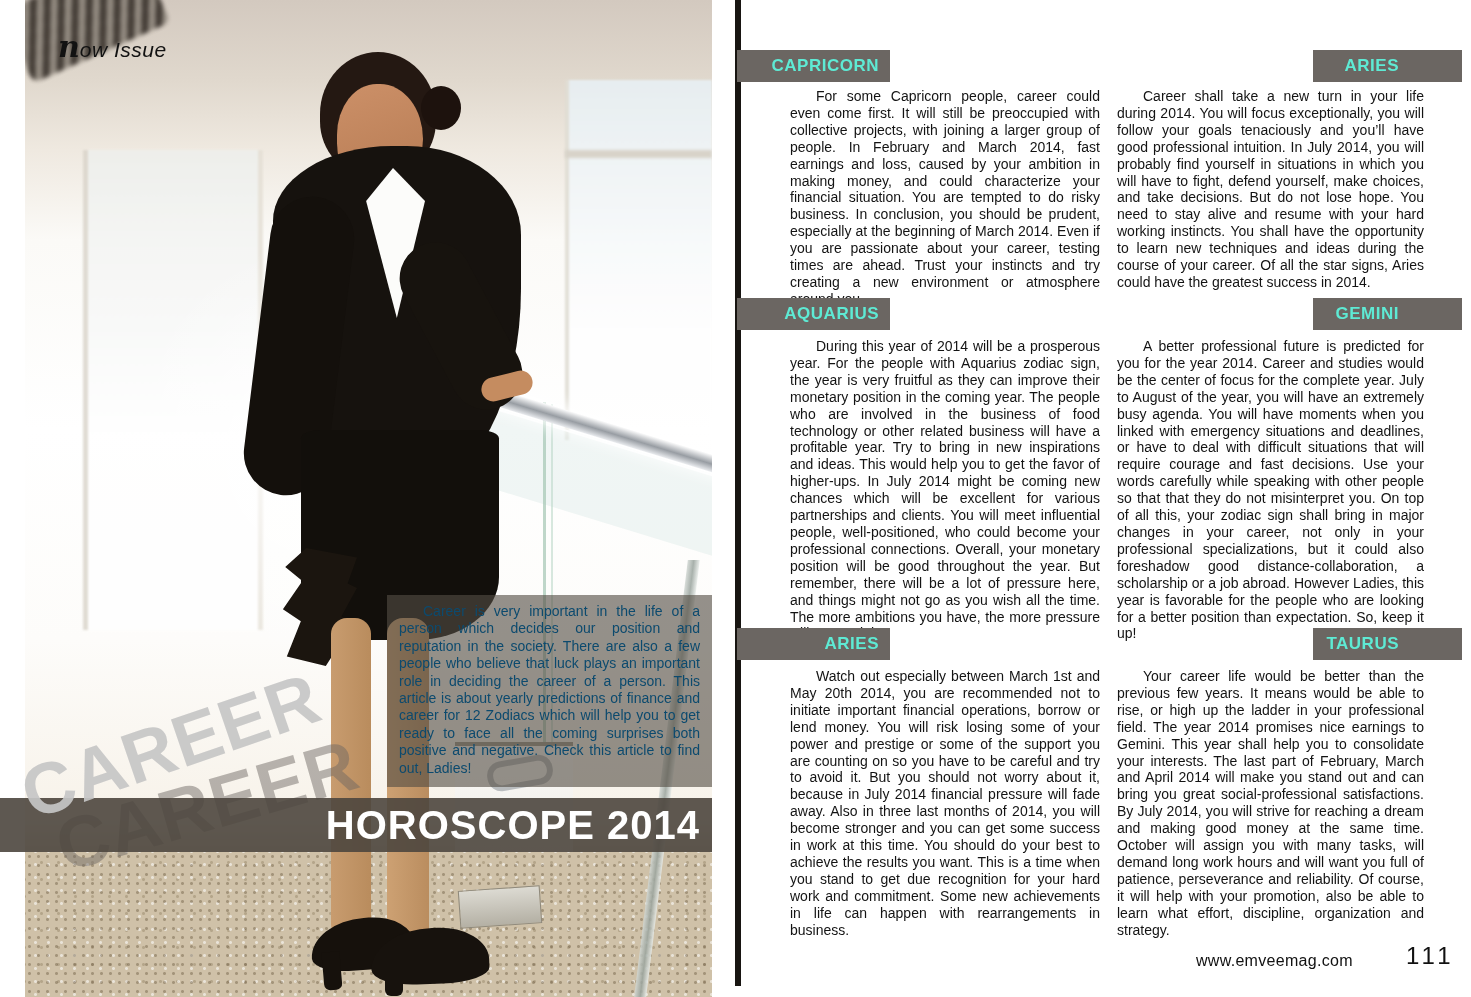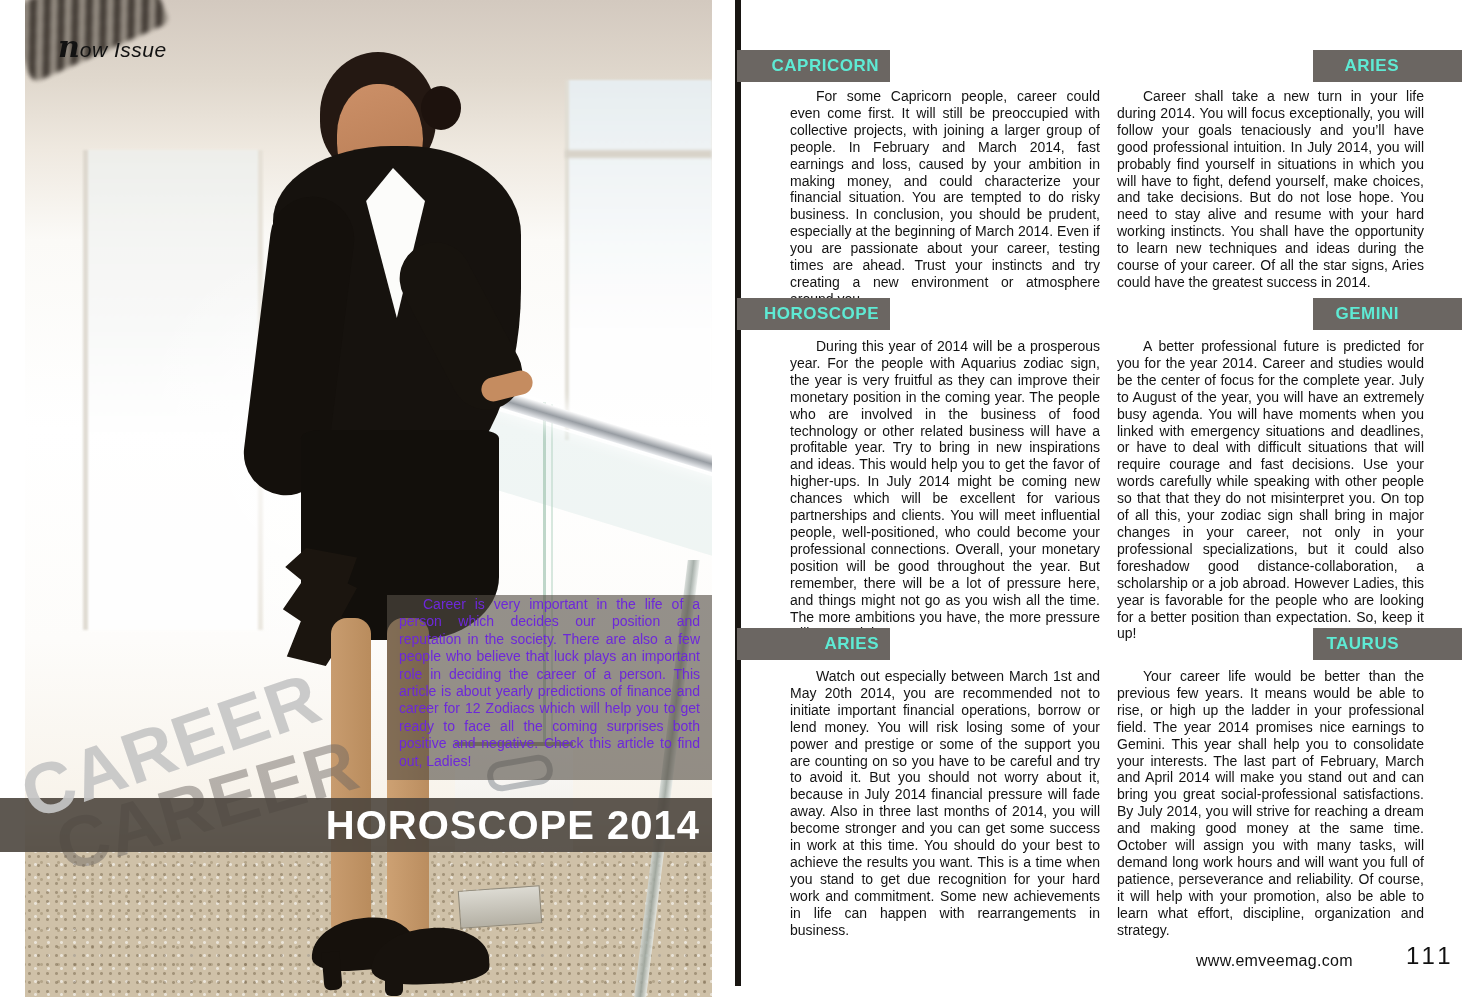--- a/index.html
+++ b/index.html
@@ -110,22 +110,22 @@
       radial-gradient(circle,rgba(120,100,70,.3) 0 1px,transparent 2px);
     background-size:9px 9px,13px 13px,17px 17px;
     background-position:0 0,4px 6px,8px 2px;
   }
   
   .now-issue{position:absolute;left:58px;top:34px;color:#121212;white-space:nowrap;}
   .now-issue .initial{font-family:"DejaVu Serif",serif;font-weight:bold;font-style:italic;font-size:30px;line-height:26px;}
   .now-issue .rest{font-style:italic;font-size:21px;font-weight:500;letter-spacing:.5px;}
   .intro-box{
     position:absolute;left:387px;top:595px;width:325px;
-    background:rgba(84,77,68,.62);color:#6d28d9;
-    padding:1px 12px 10px 12px;font-size:14px;line-height:17.4px;text-align:justify;
+    background:rgba(84,77,68,.62);color:#0c4a6e;
+    padding:8px 12px 10px 12px;font-size:14px;line-height:17.4px;text-align:justify;
   }
   .intro-box p{margin:0;text-indent:24px;}
   .title-band{
     position:absolute;left:0;top:798px;width:712px;height:54px;
     background:rgba(77,70,62,.9);z-index:2;
   }
   .title-band .title{
     display:block;text-align:right;padding-right:12px;color:#ffffff;
     font-size:40px;font-weight:900;line-height:54px;letter-spacing:1px;white-space:nowrap;
   }
@@ -228,21 +228,21 @@
   <div class="bar left-col bar-r1">CAPRICORN</div>
   <div class="body-text col-left txt-r1">
     <p>For some Capricorn people, career could even come first. It will still be preoccupied with collective projects, with joining a larger group of people. In February and March 2014, fast earnings and loss, caused by your ambition in making money, and could characterize your financial situation. You are tempted to do risky business. In conclusion, you should be prudent, especially at the beginning of March 2014. Even if you are passionate about your career, testing times are ahead. Trust your instincts and try creating a new environment or atmosphere around you.</p>
   </div>
 
   <div class="bar right-col bar-r1">ARIES</div>
   <div class="body-text col-right txt-r1">
     <p>Career shall take a new turn in your life during 2014. You will focus exceptionally, you will follow your goals tenaciously and you’ll have good professional intuition. In July 2014, you will probably find yourself in situations in which you will have to fight, defend yourself, make choices, and take decisions. But do not lose hope. You need to stay alive and resume with your hard working instincts. You shall have the opportunity to learn new techniques and ideas during the course of your career. Of all the star signs, Aries could have the greatest success in 2014.</p>
   </div>
 
-  <div class="bar left-col bar-r2">HOROSCOPE</div>
+  <div class="bar left-col bar-r2">AQUARIUS</div>
   <div class="body-text col-left txt-r2">
     <p>During this year of 2014 will be a prosperous year. For the people with Aquarius zodiac sign, the year is very fruitful as they can improve their monetary position in the coming year. The people who are involved in the business of food technology or other related business will have a profitable year. Try to bring in new inspirations and ideas. This would help you to get the favor of higher-ups. In July 2014 might be coming new chances which will be excellent for various partnerships and clients. You will meet influential people, well-positioned, who could become your professional connections. Overall, your monetary position will be good throughout the year. But remember, there will be a lot of pressure here, and things might not go as you wish all the time. The more ambitions you have, the more pressure will come, right?</p>
   </div>
 
   <div class="bar right-col bar-r2">GEMINI</div>
   <div class="body-text col-right txt-r2">
     <p>A better professional future is predicted for you for the year 2014. Career and studies would be the center of focus for the complete year. July to August of the year, you will have an extremely busy agenda. You will have moments when you linked with emergency situations and deadlines, or have to deal with difficult situations that will require courage and fast decisions. Use your words carefully while speaking with other people so that that they do not misinterpret you. On top of all this, your zodiac sign shall bring in major changes in your career, not only in your professional specializations, but it could also foreshadow good distance-collaboration, a scholarship or a job abroad. However Ladies, this year is favorable for the people who are looking for a better position than expectation. So, keep it up!</p>
   </div>
 
   <div class="bar left-col bar-r3">ARIES</div>

